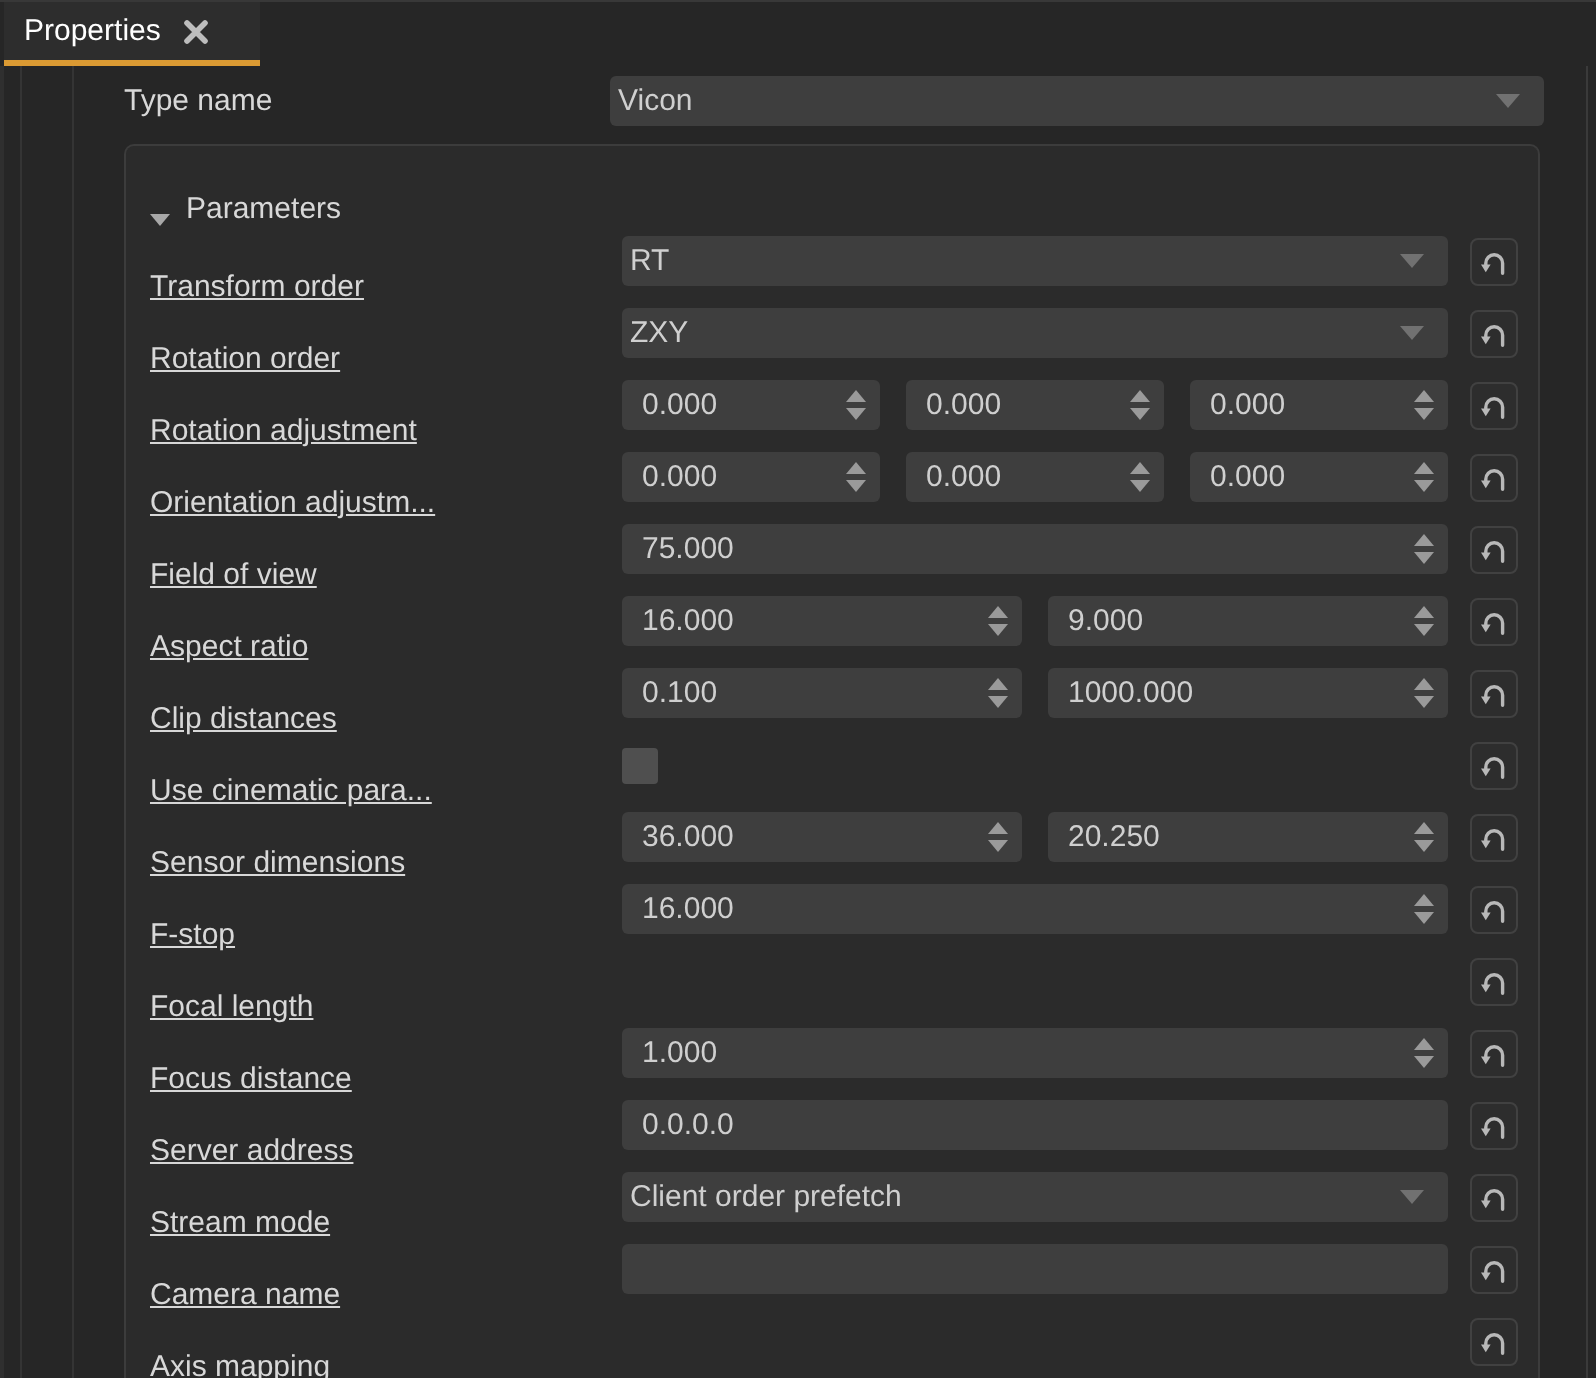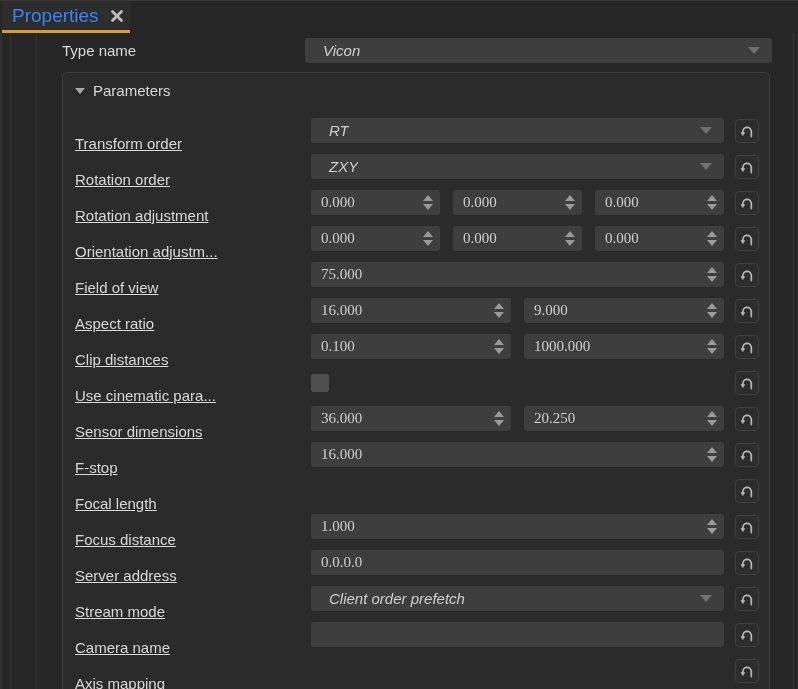--- a/index.html
+++ b/index.html
@@ -19,48 +19,48 @@
   .top-line{position:absolute;left:0;top:0;width:798px;height:1px;background:#383838;}
   .vguide{position:absolute;top:33px;bottom:0;background:var(--guide);width:1px;}
   .vguide.g-edge{left:0;width:2px;background:#2f2f2f;}
   .vguide.g1{left:10px;}
   .vguide.g2{left:36px;}
   .vguide.g3{left:793px;background:#3a3a3a;}
 
   
   .tab{position:absolute;left:2px;top:1px;width:128px;height:29px;background:var(--tab-bg);
        display:flex;align-items:center;padding-left:10px;}
-  .tab-label{font-size:19px;color:#3b82f6;}
+  .tab-label{font-size:15px;color:#ffffff;}
   .tab-close{margin-left:11px;display:flex;align-items:center;cursor:default;}
   .tab-underline{position:absolute;left:2px;top:30px;width:128px;height:3px;background:var(--accent);}
 
   
   .type-label{position:absolute;left:62px;top:38px;height:25px;display:flex;align-items:center;}
   .type-combo{position:absolute;left:305px;top:38px;width:467px;height:25px;}
 
   
   .panel{position:absolute;left:62px;top:72px;width:708px;height:617px;
          background:var(--panel-bg);border:1px solid var(--panel-border);
          border-bottom:none;border-radius:5px 5px 0 0;}
-  .section-header{position:absolute;left:12px;top:9px;display:flex;align-items:center;gap:8px;}
+  .section-header{position:absolute;left:12px;top:23px;display:flex;align-items:flex-end;gap:8px;}
   .tri-expand{width:0;height:0;border-left:5px solid transparent;border-right:5px solid transparent;
               border-top:6px solid #a8a8a8;}
   .rows{position:absolute;left:0;top:40px;width:706px;height:576px;}
   .row{position:absolute;left:0;width:706px;height:36px;}
   .row-label{position:absolute;left:12px;top:12px;height:36px;display:flex;align-items:center;color:var(--text);text-decoration:underline;}
   .row-controls{position:absolute;left:248px;top:5px;width:413px;height:25px;display:flex;gap:13px;align-items:center;}
 
   
   .combo,.spin,.txt{flex:1;height:25px;background:var(--field-bg);border-radius:3px;
        position:relative;display:flex;align-items:center;min-width:0;}
-  .combo-text{padding-left:18px;color:var(--value);white-space:nowrap;overflow:hidden;font-style:italic;}
+  .combo-text{padding-left:4px;color:var(--value);white-space:nowrap;overflow:hidden;}
   .combo-arrow{position:absolute;right:12px;top:9px;width:0;height:0;
        border-left:6px solid transparent;border-right:6px solid transparent;border-top:7px solid var(--arrow);}
   .field-input{flex:1;min-width:0;height:100%;background:transparent;border:none;outline:none;
-       color:var(--value);font-family:Liberation Serif, serif;font-size:15px;padding:0 32px 0 10px;}
+       color:var(--value);font-family:Liberation Sans, sans-serif;font-size:15px;padding:0 32px 0 10px;}
   .txt .field-input{padding-right:10px;}
   .spinners{position:absolute;right:7px;top:0;height:100%;display:flex;flex-direction:column;
        justify-content:center;gap:3px;cursor:default;}
   .arr-up{width:0;height:0;border-left:5px solid transparent;border-right:5px solid transparent;
        border-bottom:6px solid var(--spin-arrow);}
   .arr-down{width:0;height:0;border-left:5px solid transparent;border-right:5px solid transparent;
        border-top:6px solid var(--spin-arrow);}
   .checkbox{width:18px;height:18px;background:var(--checkbox);border-radius:2px;flex:none;}
 
   

